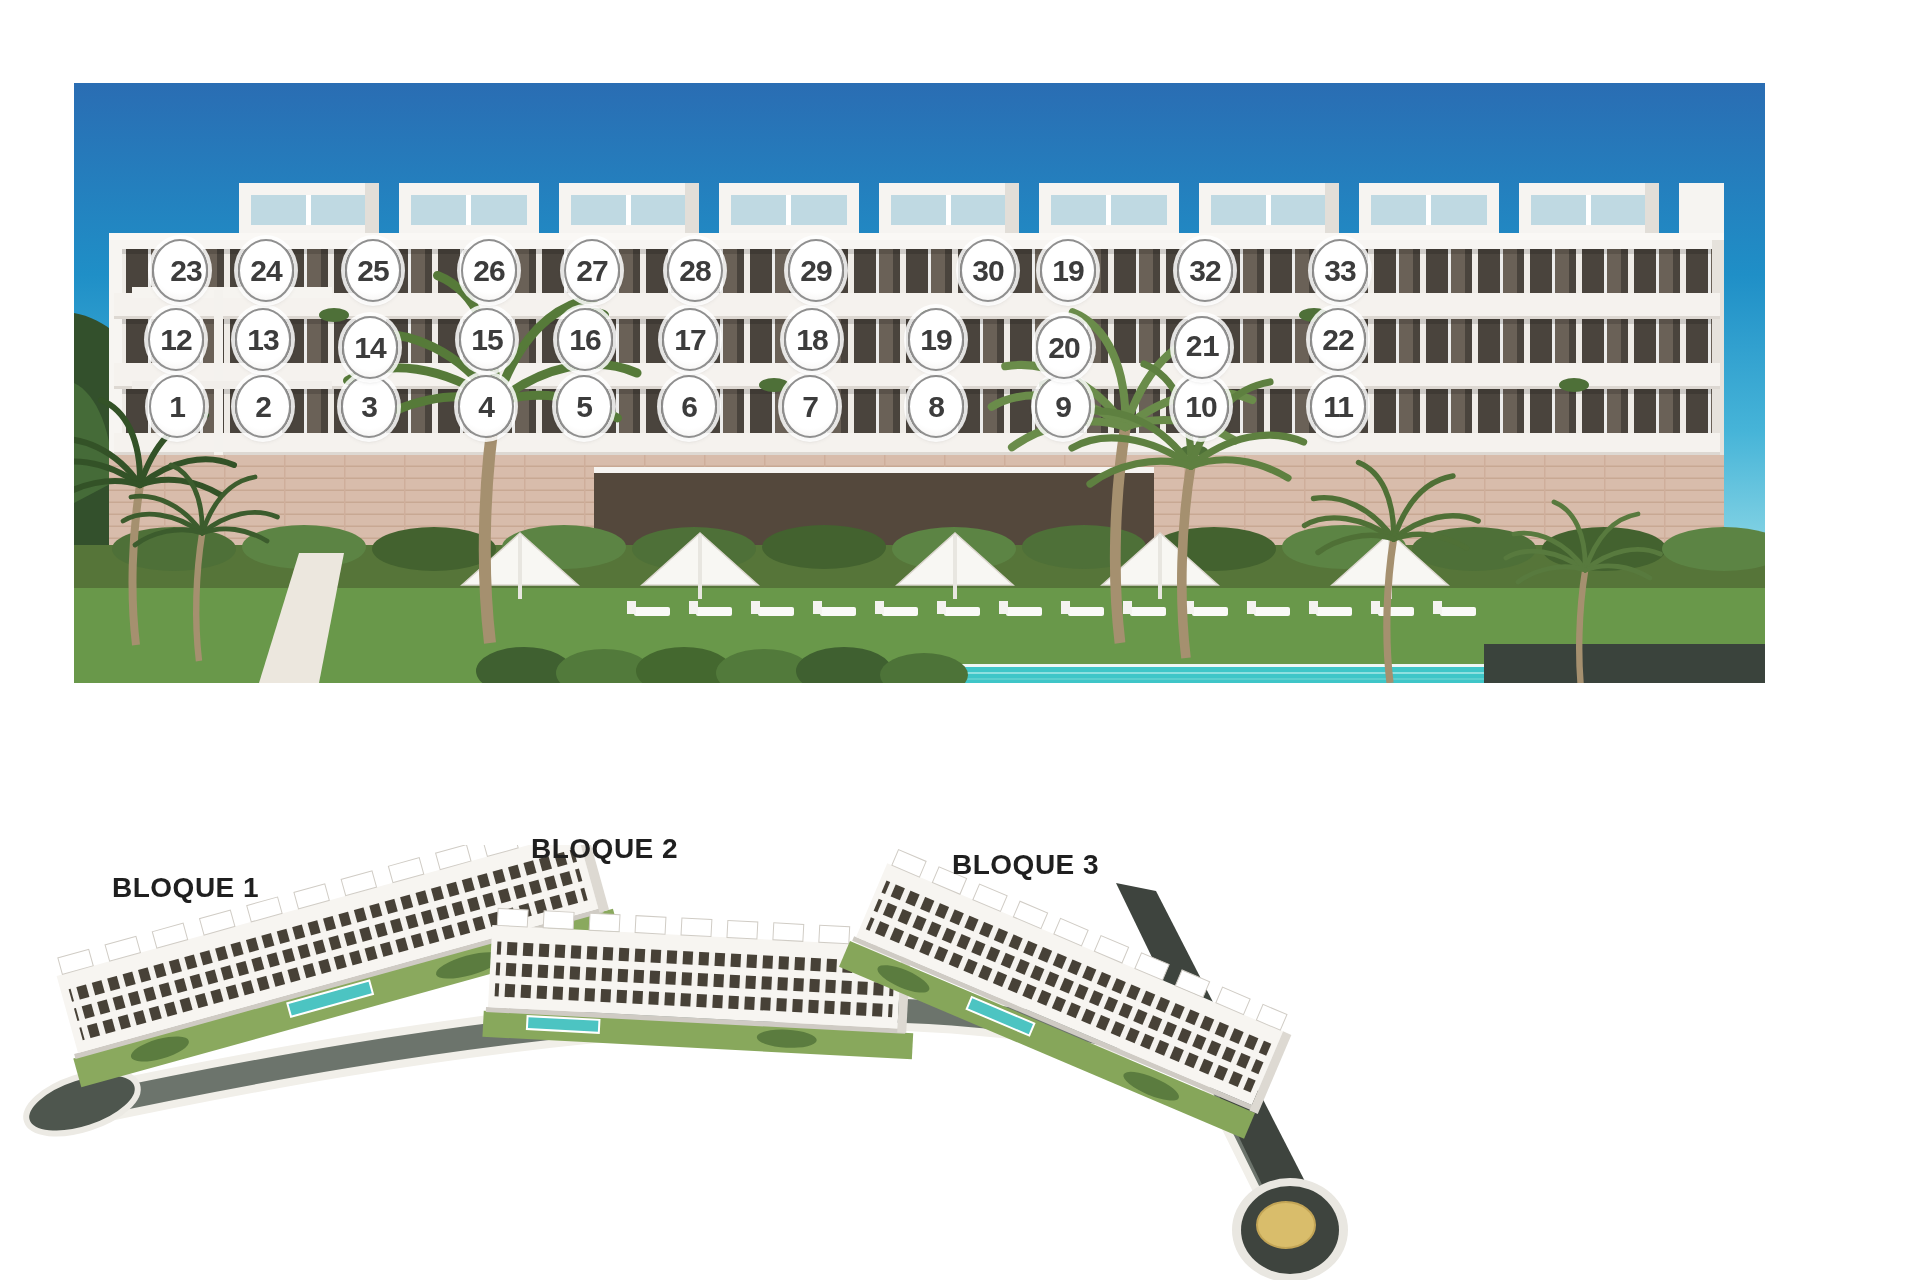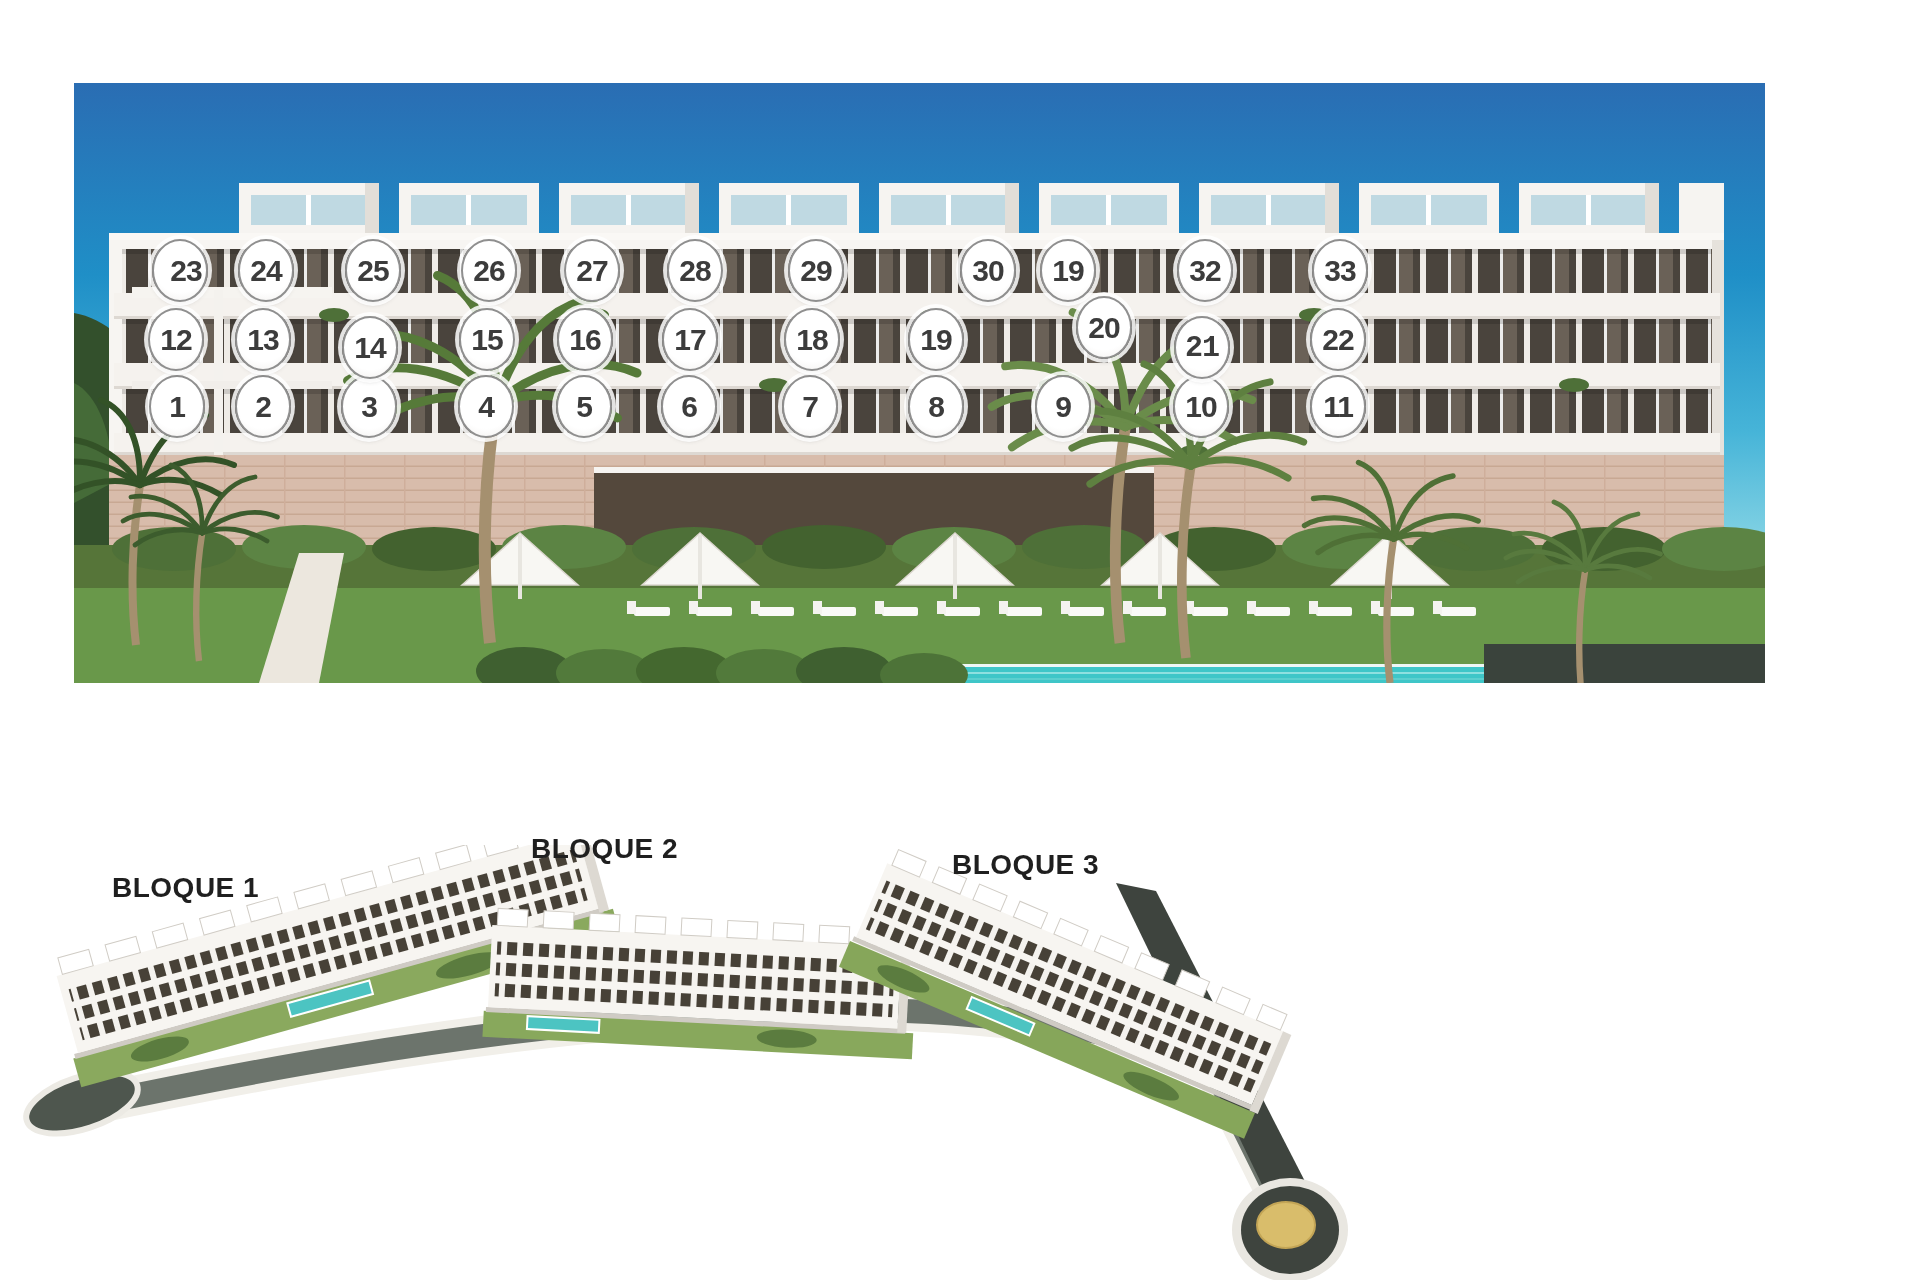--- a/index.html
+++ b/index.html
@@ -283,21 +283,21 @@
       <div class="unit-circle" style="left: 1173px; top: 375px;">10</div>
       <div class="unit-circle" style="left: 1310px; top: 375px;">11</div>
       <div class="unit-circle" style="left: 148px; top: 308px;">12</div>
       <div class="unit-circle" style="left: 235px; top: 308px;">13</div>
       <div class="unit-circle" style="left: 342px; top: 316px;">14</div>
       <div class="unit-circle" style="left: 459px; top: 308px;">15</div>
       <div class="unit-circle" style="left: 557px; top: 308px;">16</div>
       <div class="unit-circle" style="left: 662px; top: 308px;">17</div>
       <div class="unit-circle" style="left: 784px; top: 308px;">18</div>
       <div class="unit-circle" style="left: 908px; top: 308px;">19</div>
-      <div class="unit-circle" style="left: 1036px; top: 296px; margin-left: 40px;">20</div>
+      <div class="unit-circle" style="left: 1036px; top: 316px;">20</div>
       <div class="unit-circle" style="left: 1174px; top: 316px; font-family: Liberation Mono, monospace;">21</div>
       <div class="unit-circle" style="left: 1310px; top: 308px;">22</div>
       <div class="unit-circle" style="left: 152px; top: 239px; padding-left: 12px;">23</div>
       <div class="unit-circle" style="left: 238px; top: 239px;">24</div>
       <div class="unit-circle" style="left: 345px; top: 239px;">25</div>
       <div class="unit-circle" style="left: 461px; top: 239px;">26</div>
       <div class="unit-circle" style="left: 564px; top: 239px;">27</div>
       <div class="unit-circle" style="left: 667px; top: 239px;">28</div>
       <div class="unit-circle" style="left: 788px; top: 239px;">29</div>
       <div class="unit-circle" style="left: 960px; top: 239px;">30</div>

